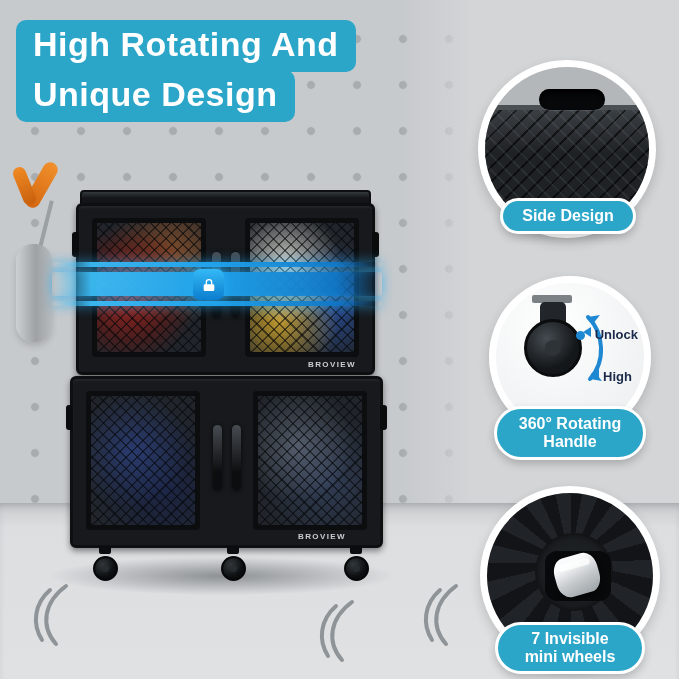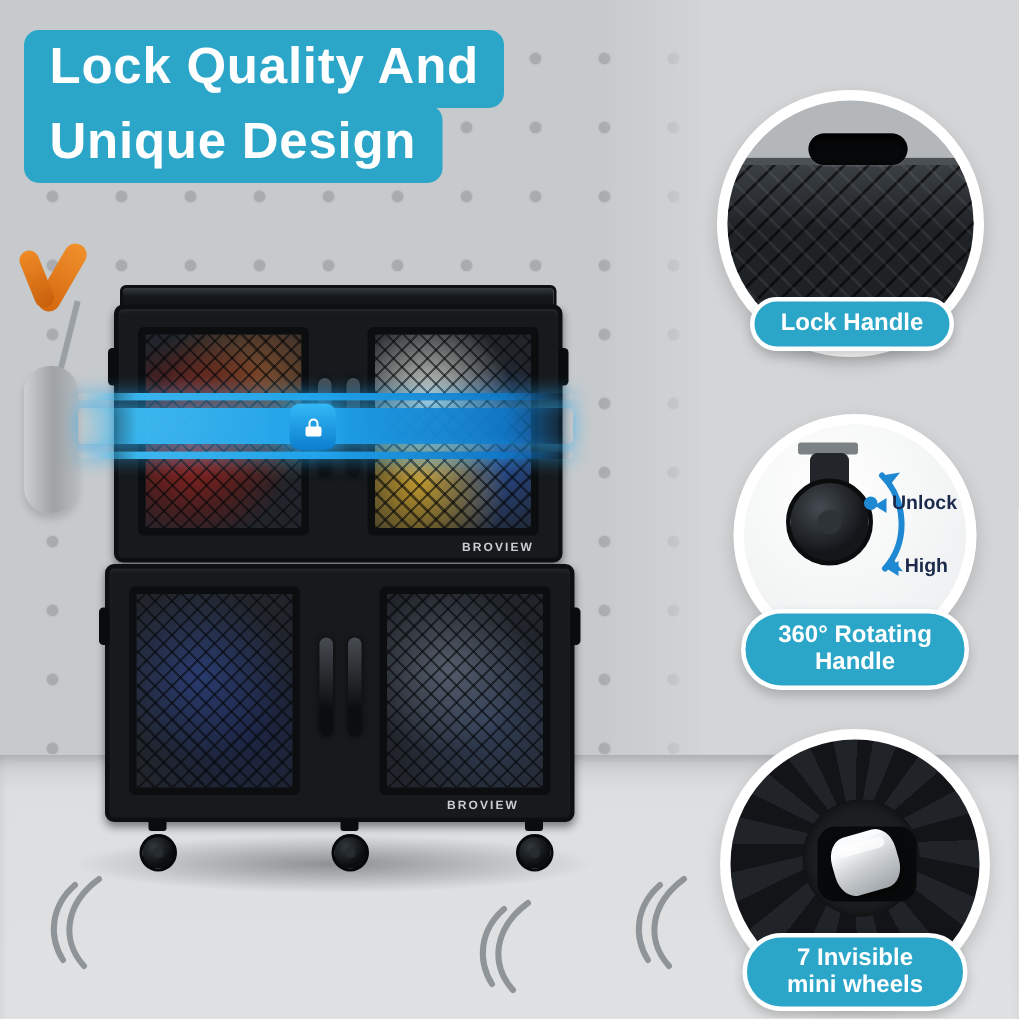--- a/index.html
+++ b/index.html
@@ -145,21 +145,21 @@
     background: #7c8186; border-radius: 2px; }
   .c2-stem { position: absolute; left: 44px; top: 19px; width: 26px; height: 20px;
     background: #22262a; border-radius: 5px 5px 0 0; }
   .c2-wheel { position: absolute; left: 28px; top: 36px; width: 58px; height: 58px;
     border-radius: 50%; background: radial-gradient(circle at 38% 32%, #454b51, #14171a 62%);
     border: 3px solid #0a0c0d; }
   .c2-wheel::after { content: ""; display: block; width: 16px; height: 16px; border-radius: 50%;
     background: #2e3338; margin: 18px auto; }
   .c2-pin { position: absolute; left: 80px; top: 48px; width: 9px; height: 9px;
     border-radius: 50%; background: var(--arrow-blue, #1E88D2); }
-  .lbl-row { position: absolute; display: flex; align-items: flex-end; gap: 4px;
+  .lbl-row { position: absolute; display: flex; align-items: flex-start; gap: 4px;
     color: #1b2a4a; font-weight: 700; font-size: 13px; }
   .lbl-unlock { right: 6px; top: 44px; }
   .lbl-lock { right: 12px; top: 86px; }
   .tri { width: 0; height: 0; border-top: 5px solid transparent;
     border-bottom: 5px solid transparent; border-right: 8px solid var(--arrow-blue, #1E88D2); }
   .c2-arrow { position: absolute; left: 86px; top: 26px; }
   .pill-2 { left: 494px; top: 406px; width: 152px; height: 54px; }
 
   
   .c3 { left: 480px; top: 486px; width: 180px; height: 180px;
@@ -181,21 +181,21 @@
 </head>
 <body>
 
 <div class="stage">
 
   <div class="pegboard"></div>
   <div class="wall-fade"></div>
   <div class="floor"></div>
 
   <div class="banner">
-    <span class="banner-line l1">Lock Quality And</span>
+    <span class="banner-line l1">High Rotating And</span>
     <span class="banner-line l2">Unique Design</span>
   </div>
 
   <div class="roller">
     <div class="grip-a"></div>
     <div class="grip-b"></div>
     <div class="rod"></div>
     <div class="sleeve"></div>
   </div>
 
@@ -260,21 +260,21 @@
   <svg class="arc arc-3" width="58" height="66" viewBox="0 0 58 66">
     <path d="M40 4 C18 20, 14 44, 30 62" stroke="#8f9498" stroke-width="4" fill="none" stroke-linecap="round"></path>
     <path d="M24 8 C8 22, 6 42, 16 58" stroke="#8f9498" stroke-width="4" fill="none" stroke-linecap="round"></path>
   </svg>
 
   <div class="circle c1">
     <div class="c1-face"></div>
     <div class="c1-slot"></div>
   </div>
   <div class="pill pill-1">
-    <span>Lock Handle</span>
+    <span>Side Design</span>
   </div>
 
   <div class="circle c2">
     <div class="c2-plate"></div>
     <div class="c2-stem"></div>
     <div class="c2-wheel"></div>
     <div class="c2-pin"></div>
     <svg class="c2-arrow" width="26" height="78" viewBox="0 0 26 78">
       <path d="M6 8 C22 24, 24 52, 8 70" fill="none" stroke="#1E88D2" stroke-width="4" stroke-linecap="round"></path>
       <path d="M6 8 l12 -2 -8 10 z" fill="#1E88D2"></path>

